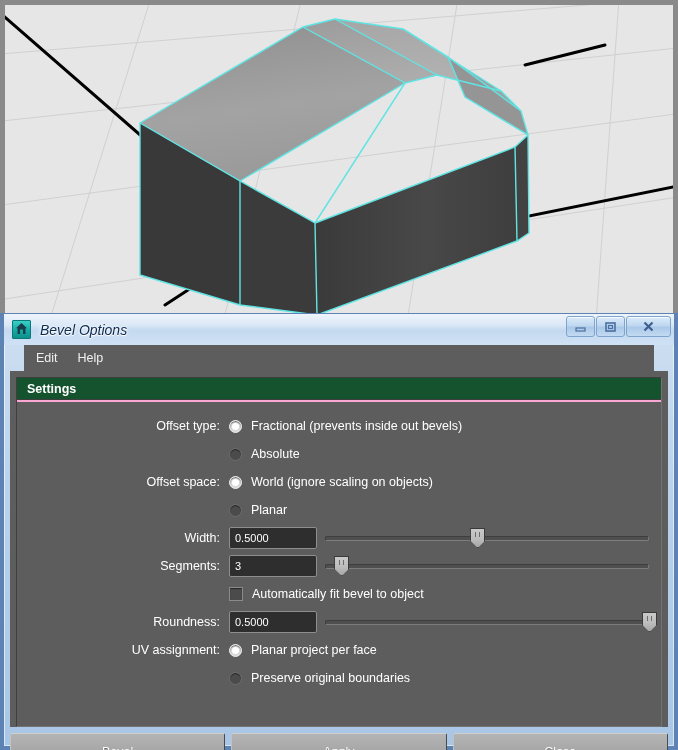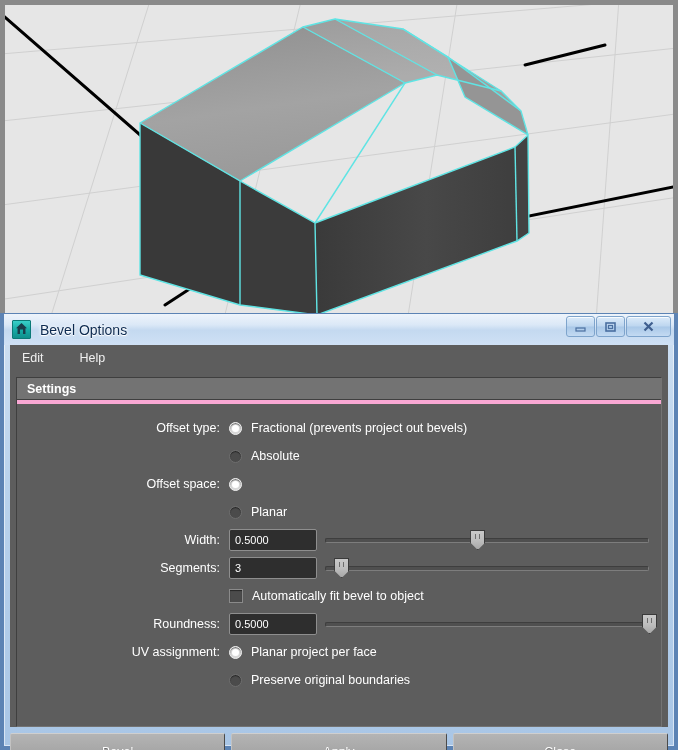--- a/index.html
+++ b/index.html
@@ -44,20 +44,21 @@
 
   
   #titlebar {
     position: relative;
     height: 31px;
     background: linear-gradient(to bottom,
       #eef4fb 0%, #dbe8f7 35%, #c4d9f0 52%, #cfe1f5 100%);
     display: flex;
     align-items: center;
     padding-left: 8px;
+    font-style: italic;
   }
   #title-icon {
     width: 19px; height: 19px;
     background: linear-gradient(to bottom, #39cfc9 0%, #16a9a4 55%, #0f8f8c 100%);
     border: 1px solid #0b7a77;
     border-radius: 1px;
     position: relative;
     flex: 0 0 auto;
   }
   #title-icon::after {
@@ -88,27 +89,27 @@
     border: 1px solid #7ea4cc;
     border-radius: 3px;
     display: flex; align-items: center; justify-content: center;
     box-shadow: inset 0 1px 0 rgba(255,255,255,.8);
   }
   .winbtn.close { width: 45px; }
   .winbtn svg { display:block; }
 
   
   #menubar {
-    margin: 0 6px;
+    margin: 0 20px;
     height: 26px;
     background: #5d5d5d;
     display: flex;
     align-items: center;
     padding-left: 12px;
-    gap: 36px;
+    gap: 20px;
   }
   .menu-item {
     font-size: 12.5px;
     color: #f0f0f0;
     cursor: default;
   }
 
   
   #dlg-body {
     margin: 0 6px;
@@ -123,32 +124,32 @@
     border: 1px solid #3f3f3f;
     border-right-color: #737373;
     border-bottom-color: #737373;
     background: #5d5d5d;
     display: flex;
     flex-direction: column;
     overflow: hidden;
   }
   #settings-header {
     height: 22px;
-    background: #737373;
+    background: #14532d;
     border-bottom: 1px solid #3f3f3f;
     display: flex; align-items: center;
     padding-left: 10px;
   }
   #settings-header span {
     font-size: 12.5px; font-weight: bold; color: #ffffff;
   }
   #settings-body {
     flex: 1 1 auto;
     background: #5d5d5d;
-    border-top: 4px solid #f9a8d4;
+    border-top: 2px solid #f9a8d4;
     padding: 10px 12px 0 0;
     overflow: hidden;
   }
 
   
   .row {
     display: flex;
     align-items: center;
     height: 28px;
   }
@@ -389,31 +390,32 @@
 
       <div id="settings-header">
         <span>Settings</span>
       </div>
 
       <div id="settings-body">
 
         <div class="row">
           <div class="row-label">Offset type:</div>
           <div class="radio on"></div>
-          <div class="ctl-text">Fractional (prevents project out bevels)</div>
+          <div class="ctl-text">Fractional (prevents inside out bevels)</div>
         </div>
         <div class="row">
           <div class="row-label"></div>
           <div class="radio"></div>
           <div class="ctl-text">Absolute</div>
         </div>
 
         <div class="row">
           <div class="row-label">Offset space:</div>
           <div class="radio on"></div>
+          <div class="ctl-text">World (ignore scaling on objects)</div>
         </div>
         <div class="row">
           <div class="row-label"></div>
           <div class="radio"></div>
           <div class="ctl-text">Planar</div>
         </div>
 
         <div class="row">
           <div class="row-label">Width:</div>
           <input class="field" type="text" value="0.5000" style="">

